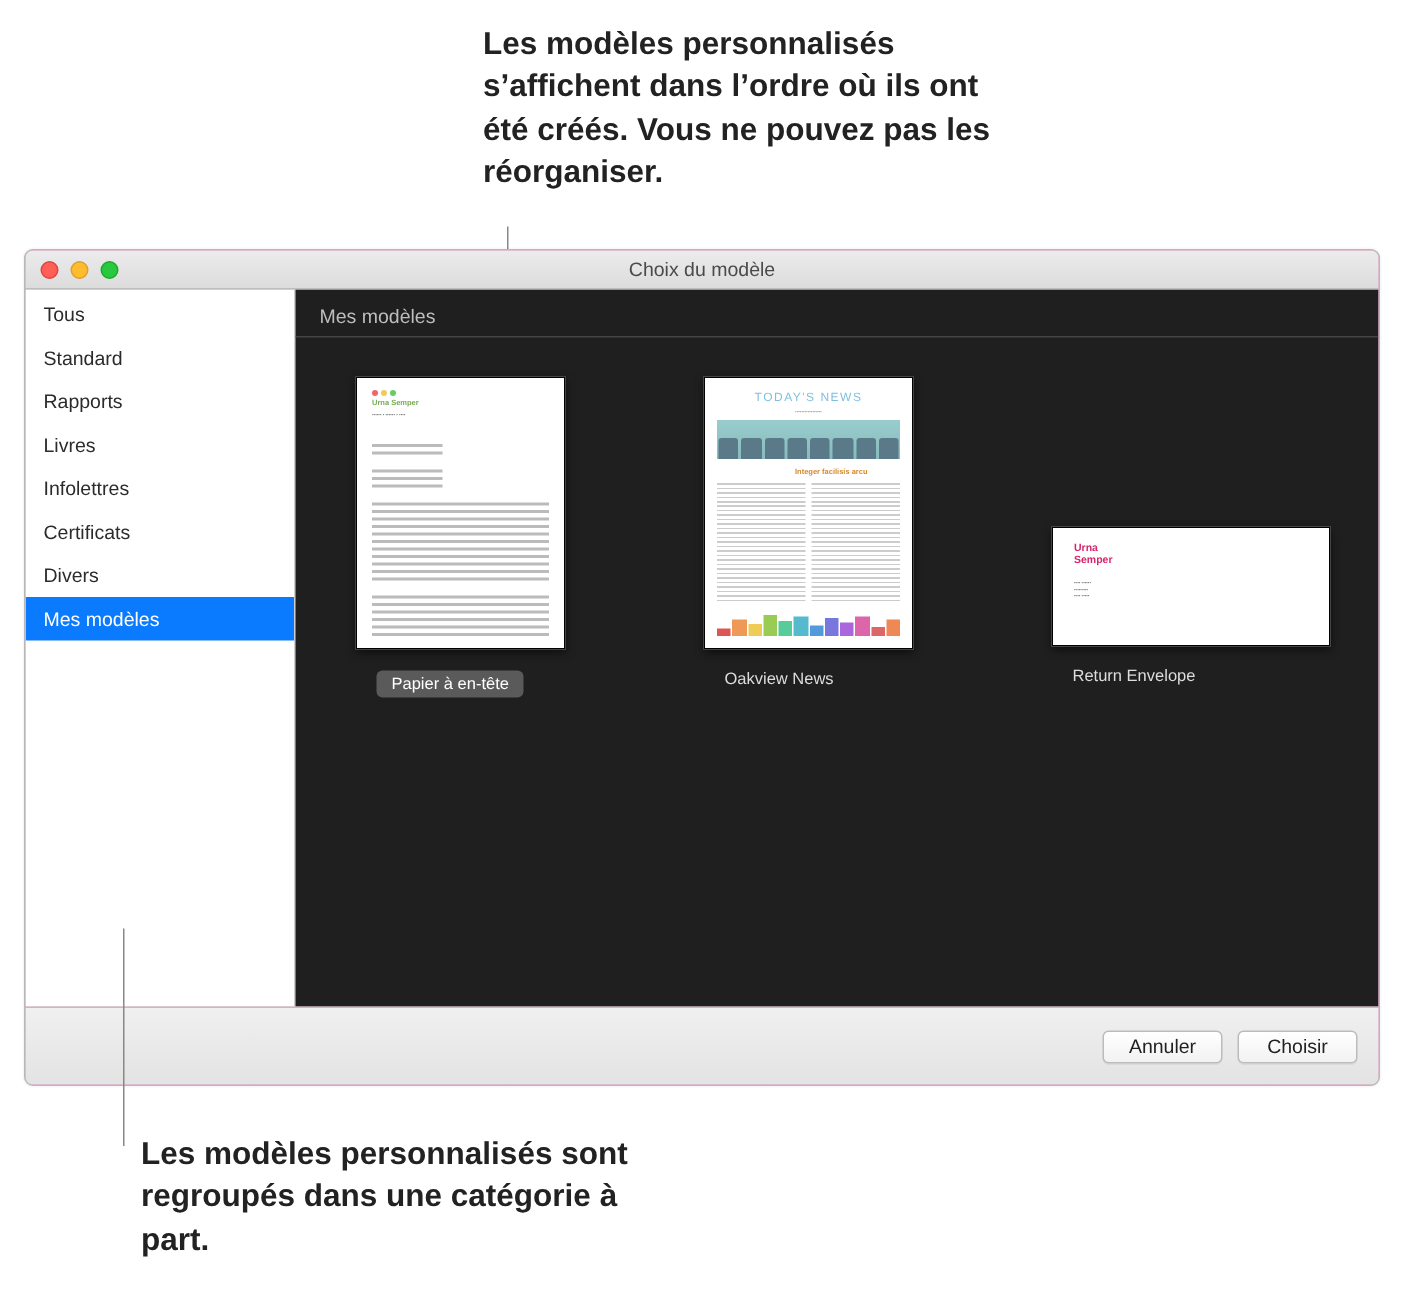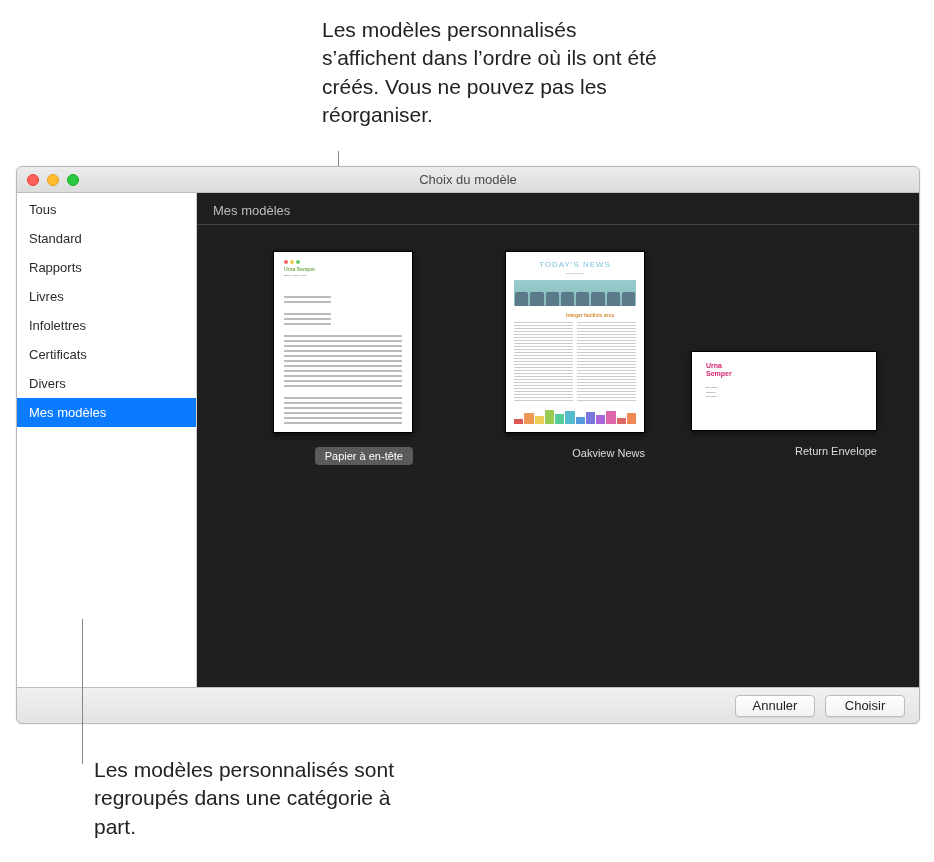--- a/index.html
+++ b/index.html
@@ -13,21 +13,21 @@
     font-size: 13px;
     color: #222;
   }
 
   
   .callout {
     position: absolute;
     font-size: 21px;
     line-height: 1.35;
     color: #222;
-    font-weight: 400;
+    font-weight: 700;
   }
   .callout-top { top: 16px; left: 322px; width: 340px; }
   .callout-bottom { top: 756px; left: 94px; width: 340px; }
 
   
   .pointer { position: absolute; background: #888; }
   .p-top { left: 338px; top: 151px; width: 1px; height: 100px; }
   .p-bot { left: 82px; top: 619px; width: 1px; height: 145px; }
 
   
@@ -105,21 +105,21 @@
   .grid {
     display: flex;
     gap: 56px;
     padding: 26px 40px;
     align-items: flex-start;
   }
   .tmpl {
     width: 176px;
     display: flex;
     flex-direction: column;
-    align-items: flex-end;
+    align-items: flex-start;
   }
   .thumb {
     width: 140px;
     background: #fff;
     border: 1px solid #000;
     box-shadow: 0 2px 6px rgba(0,0,0,0.6);
     position: relative;
     overflow: hidden;
   }
   .thumb.portrait { height: 182px; }
@@ -160,21 +160,21 @@
   .nw-chart { position:absolute; bottom:8px; left:8px; right:8px; height:18px; display:flex; align-items:flex-end; gap:1px; }
   .nw-chart span { flex:1; }
 
   
   .env-name { position:absolute; top:10px; left:14px; font-size:7px; color:#d6246e; font-weight:bold; line-height:1.1; }
   .env-addr { position:absolute; top:34px; left:14px; font-size:3px; color:#888; line-height:1.5; }
   .env-addr div { white-space:nowrap; }
 
   
   .footer {
-    height: 36px;
+    height: 52px;
     background: linear-gradient(#f0f0f0,#e3e3e3);
     border-top: 1px solid #bfbfbf;
     display: flex;
     justify-content: flex-end;
     align-items: center;
     gap: 10px;
     padding: 0 14px;
   }
   .btn {
     min-width: 80px;

